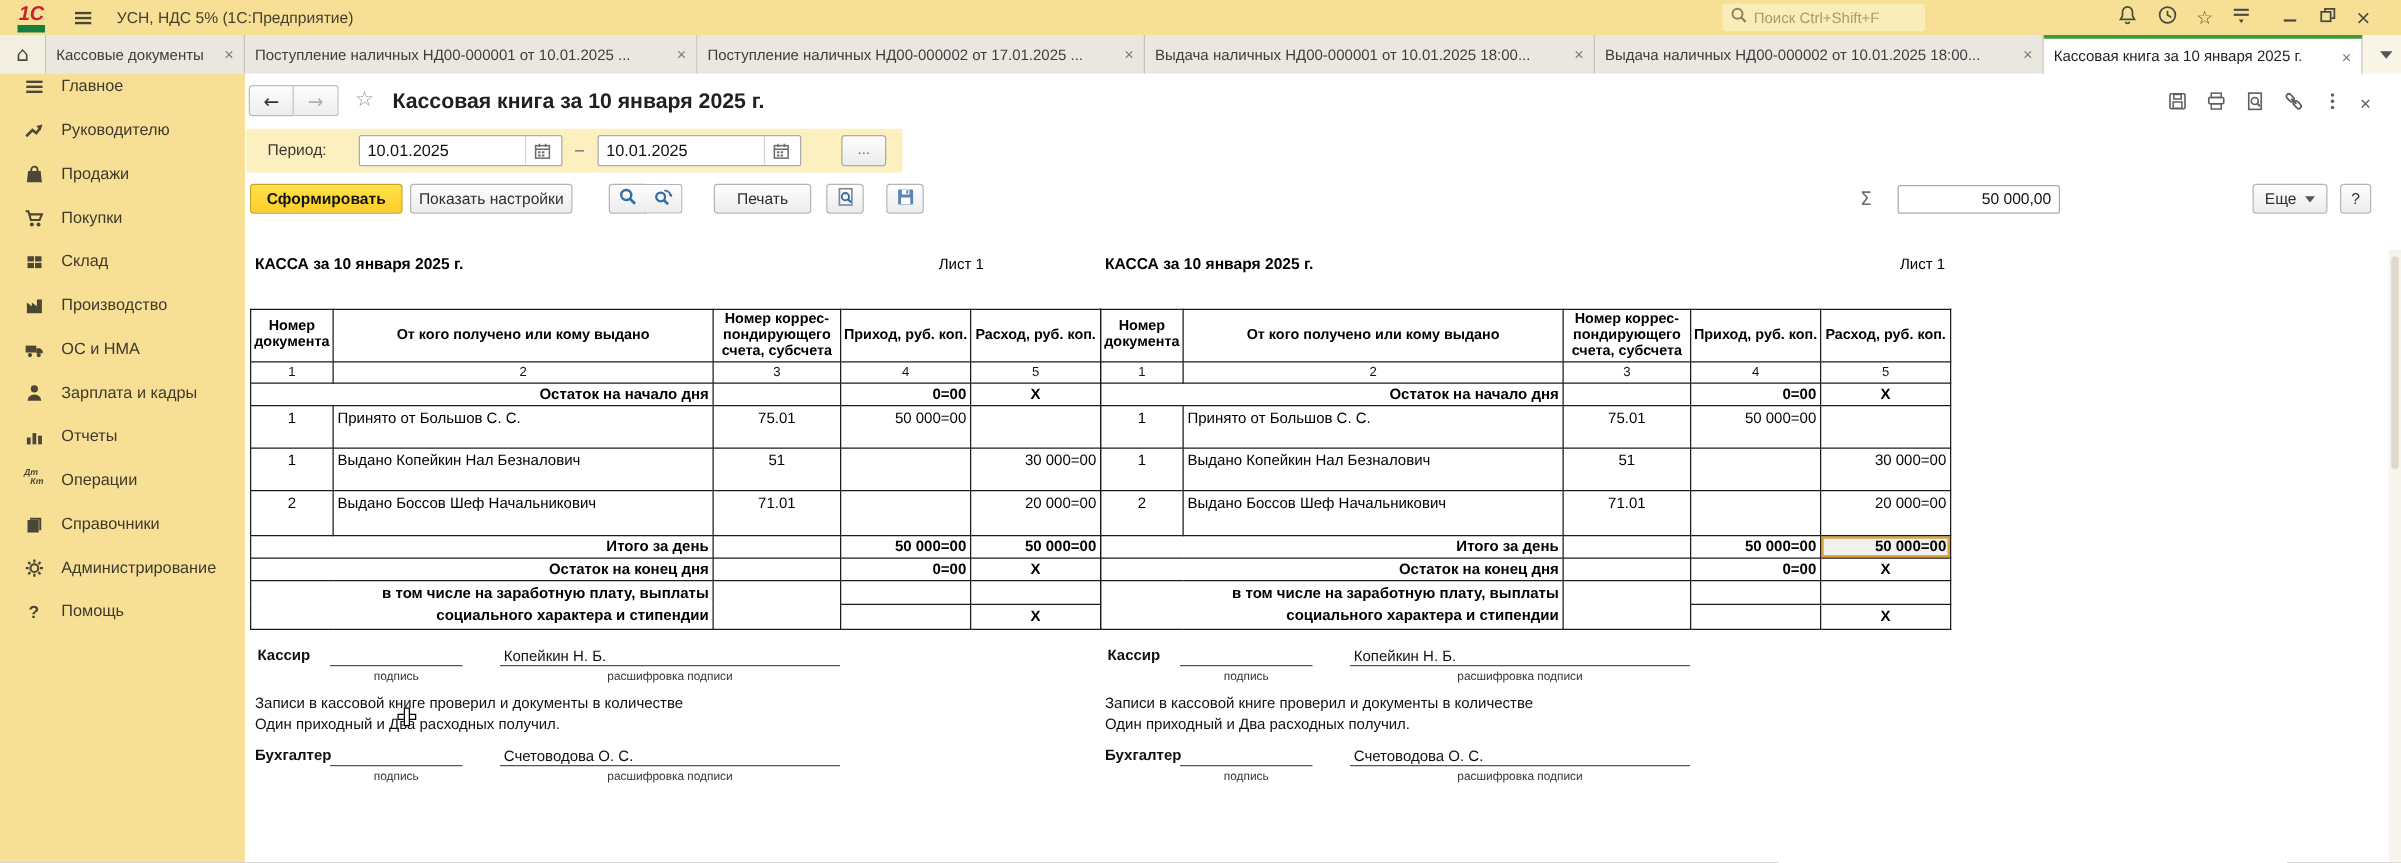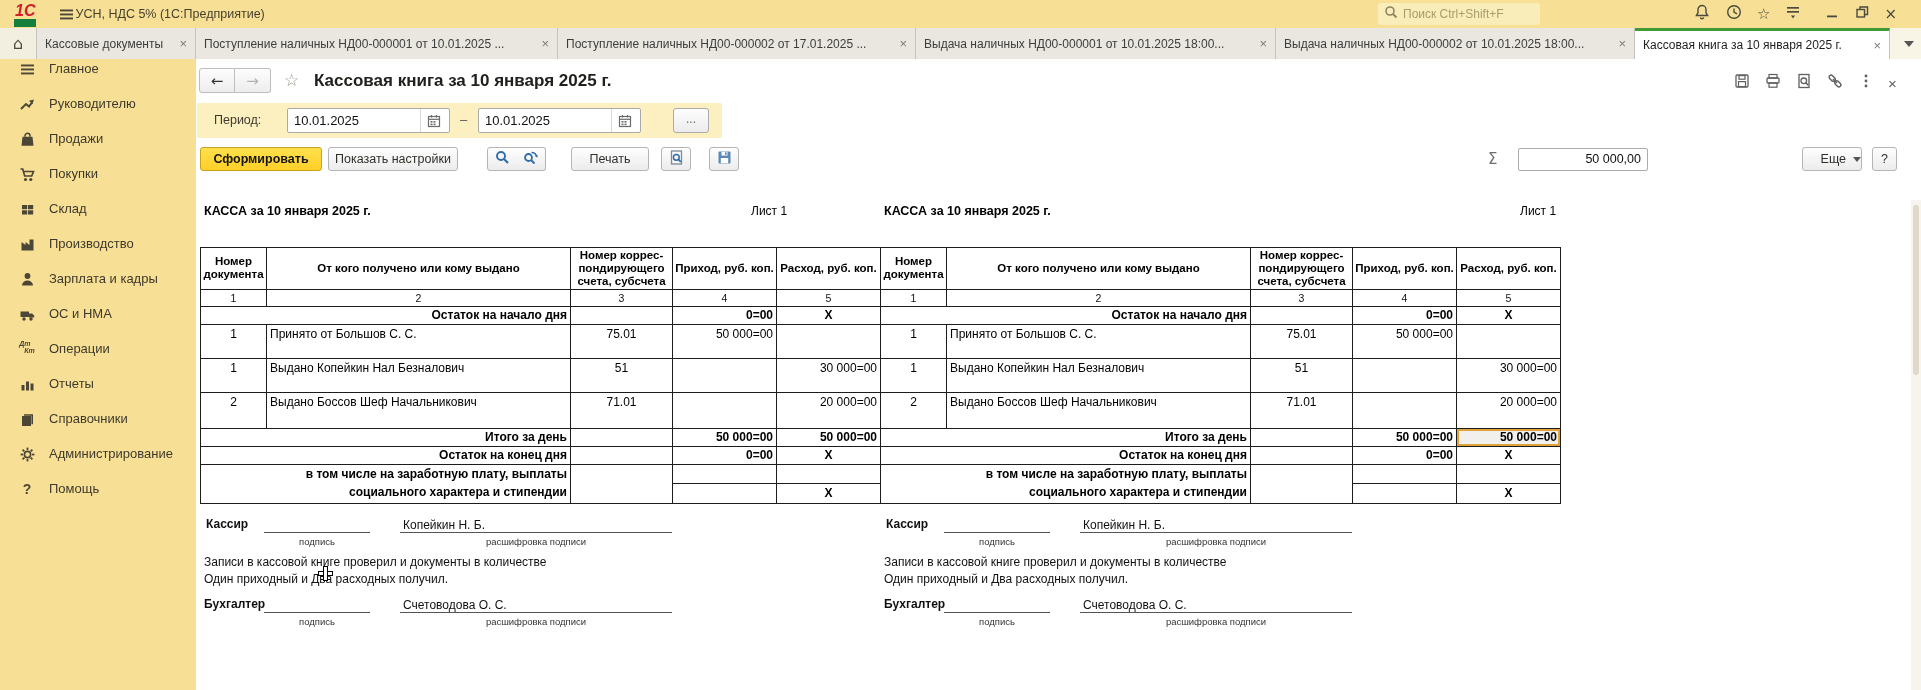--- a/index.html
+++ b/index.html
@@ -4,23 +4,23 @@
 <style>
   * { margin:0; padding:0; box-sizing:border-box; }
   body { font-family:"Liberation Sans","DejaVu Sans",sans-serif; background:#888; }
   .screen { position:relative; width:1921px; height:690px; background:#fff; overflow:hidden;
             font-family:"Liberation Sans","DejaVu Sans",sans-serif; }
 
   
   .topbar { position:absolute; left:0; top:0; width:1921px; height:28px; background:#f7e096;
             display:flex; align-items:center; }
   .logo { margin-left:14px; color:#cf1f2b; font-weight:bold; font-style:italic; font-size:16px;
-          border-bottom:8px solid #15803d; line-height:17px; padding:0 1px; }
+          border-bottom:6px solid #15803d; line-height:17px; padding:0 1px; }
   .burger { margin-left:22px; display:inline-flex; }
-  .app-title { font-size:12.5px; color:#453f2c; }
+  .app-title { margin-left:18px; font-size:12.5px; color:#453f2c; }
   .searchbox { position:absolute; left:1378px; top:3px; width:162px; height:22px; background:#f9edb9;
                border-radius:3px; display:flex; align-items:center; padding:0 6px; }
   .searchbox .ph { color:#a99c6d; font-size:12px; margin-left:5px; white-space:nowrap;text-align:center; }
   .tb-icons { position:absolute; left:1693px; top:0; height:28px; display:flex; align-items:center; gap:14px; }
   .tb-icons .win { margin-left:8px; }
   .tbglyph { font-size:15px; color:#4a4a3f; line-height:1; font-family:"DejaVu Sans",sans-serif; }
 
   
   .tabbar { position:absolute; left:0; top:28px; width:1921px; height:31px; background:#f8f4e6;
             display:flex; align-items:stretch; }
@@ -81,21 +81,21 @@
   .btn.sq1 { left:291px; width:30px; border-radius:3px 0 0 3px; }
   .btn.sq2 { left:320px; width:30px; border-radius:0 3px 3px 0; border-left:none; }
   .btn.print { left:375px; width:78px; }
   .btn.prev { left:465px; width:30px; }
   .btn.save { left:513px; width:30px; }
   .sigma { position:absolute; left:1292px; top:91px; font-size:15px; color:#6e6e6e;
            font-family:"DejaVu Sans",sans-serif; }
   .sumfield { position:absolute; left:1322px; top:89px; width:130px; height:23px; background:#fff;
               border:1px solid #ababab; border-radius:2px; font-size:12.5px; color:#111;
               text-align:right; line-height:21px; padding-right:6px; }
-  .btn.more { left:1606px; width:60px;justify-content:flex-end; }
+  .btn.more { left:1606px; width:60px; }
   .btn.help { left:1676px; width:25px; }
   .caret { display:inline-block; margin-left:7px; width:0; height:0; border-left:4px solid transparent;
            border-right:4px solid transparent; border-top:5px solid #555; }
 
   
   .sheet { position:absolute; top:141px; width:680px; height:470px; color:#000; }
   .sheet-1 { left:4px; } .sheet-2 { left:684px; }
   .sheet-caption { position:absolute; left:4px; top:4px; font-size:12.5px; font-weight:bold; }
   .sheet-list { position:absolute; top:4px; font-size:12px; }
   .sheet-1 .sheet-list { left:551px; } .sheet-2 .sheet-list { left:640px; }
@@ -263,57 +263,57 @@
         <span class="icon">
           <svg width="17" height="17" viewBox="0 0 17 17">
             <path d="M2.5 14.5 V6 l4 3 V6 l4 3 V3.5 h4 v11 z" fill="#4c4637"></path>
           </svg>
         </span>
         <span class="s-lbl">Производство</span>
       </div>
       <div class="side-item">
         <span class="icon">
           <svg width="17" height="17" viewBox="0 0 17 17">
-            <circle cx="8.5" cy="5" r="2.9" fill="#4c4637"></circle>
-            <path d="M3 14.5 a5.5 5 0 0 1 11 0 z" fill="#4c4637"></path>
-          </svg>
-        </span>
-        <span class="s-lbl">Зарплата и кадры</span>
-      </div>
-      <div class="side-item">
-        <span class="icon">
-          <svg width="17" height="17" viewBox="0 0 17 17">
             <rect x="1.5" y="5.5" width="8.5" height="5.5" fill="#4c4637"></rect>
             <path d="M10 7.5 h3.2 l2 2.2 v1.8 h-5.2 z" fill="#4c4637"></path>
             <circle cx="5" cy="13" r="1.7" fill="#4c4637"></circle>
             <circle cx="12" cy="13" r="1.7" fill="#4c4637"></circle>
           </svg>
         </span>
         <span class="s-lbl">ОС и НМА</span>
       </div>
       <div class="side-item">
         <span class="icon">
+          <svg width="17" height="17" viewBox="0 0 17 17">
+            <circle cx="8.5" cy="5" r="2.9" fill="#4c4637"></circle>
+            <path d="M3 14.5 a5.5 5 0 0 1 11 0 z" fill="#4c4637"></path>
+          </svg>
+        </span>
+        <span class="s-lbl">Зарплата и кадры</span>
+      </div>
+      <div class="side-item">
+        <span class="icon">
+          <svg width="17" height="17" viewBox="0 0 17 17">
+            <g fill="#4c4637">
+              <rect x="2.5" y="9" width="3" height="5.5"></rect>
+              <rect x="7" y="5.5" width="3" height="9"></rect>
+              <rect x="11.5" y="7.5" width="3" height="7"></rect>
+            </g>
+          </svg>
+        </span>
+        <span class="s-lbl">Отчеты</span>
+      </div>
+      <div class="side-item">
+        <span class="icon">
           <span class="dtkt">
             <b>Дт</b>
             <b class="kt">Кт</b>
           </span>
         </span>
         <span class="s-lbl">Операции</span>
-      </div>
-      <div class="side-item">
-        <span class="icon">
-          <svg width="17" height="17" viewBox="0 0 17 17">
-            <g fill="#4c4637">
-              <rect x="2.5" y="9" width="3" height="5.5"></rect>
-              <rect x="7" y="5.5" width="3" height="9"></rect>
-              <rect x="11.5" y="7.5" width="3" height="7"></rect>
-            </g>
-          </svg>
-        </span>
-        <span class="s-lbl">Отчеты</span>
       </div>
       <div class="side-item">
         <span class="icon">
           <svg width="17" height="17" viewBox="0 0 17 17">
             <g fill="#4c4637">
               <rect x="3" y="5" width="9" height="10"></rect>
               <path d="M5 3.2 h9 v10 h-1.6 v-8.4 h-7.4 z"></path>
             </g>
           </svg>
         </span>

